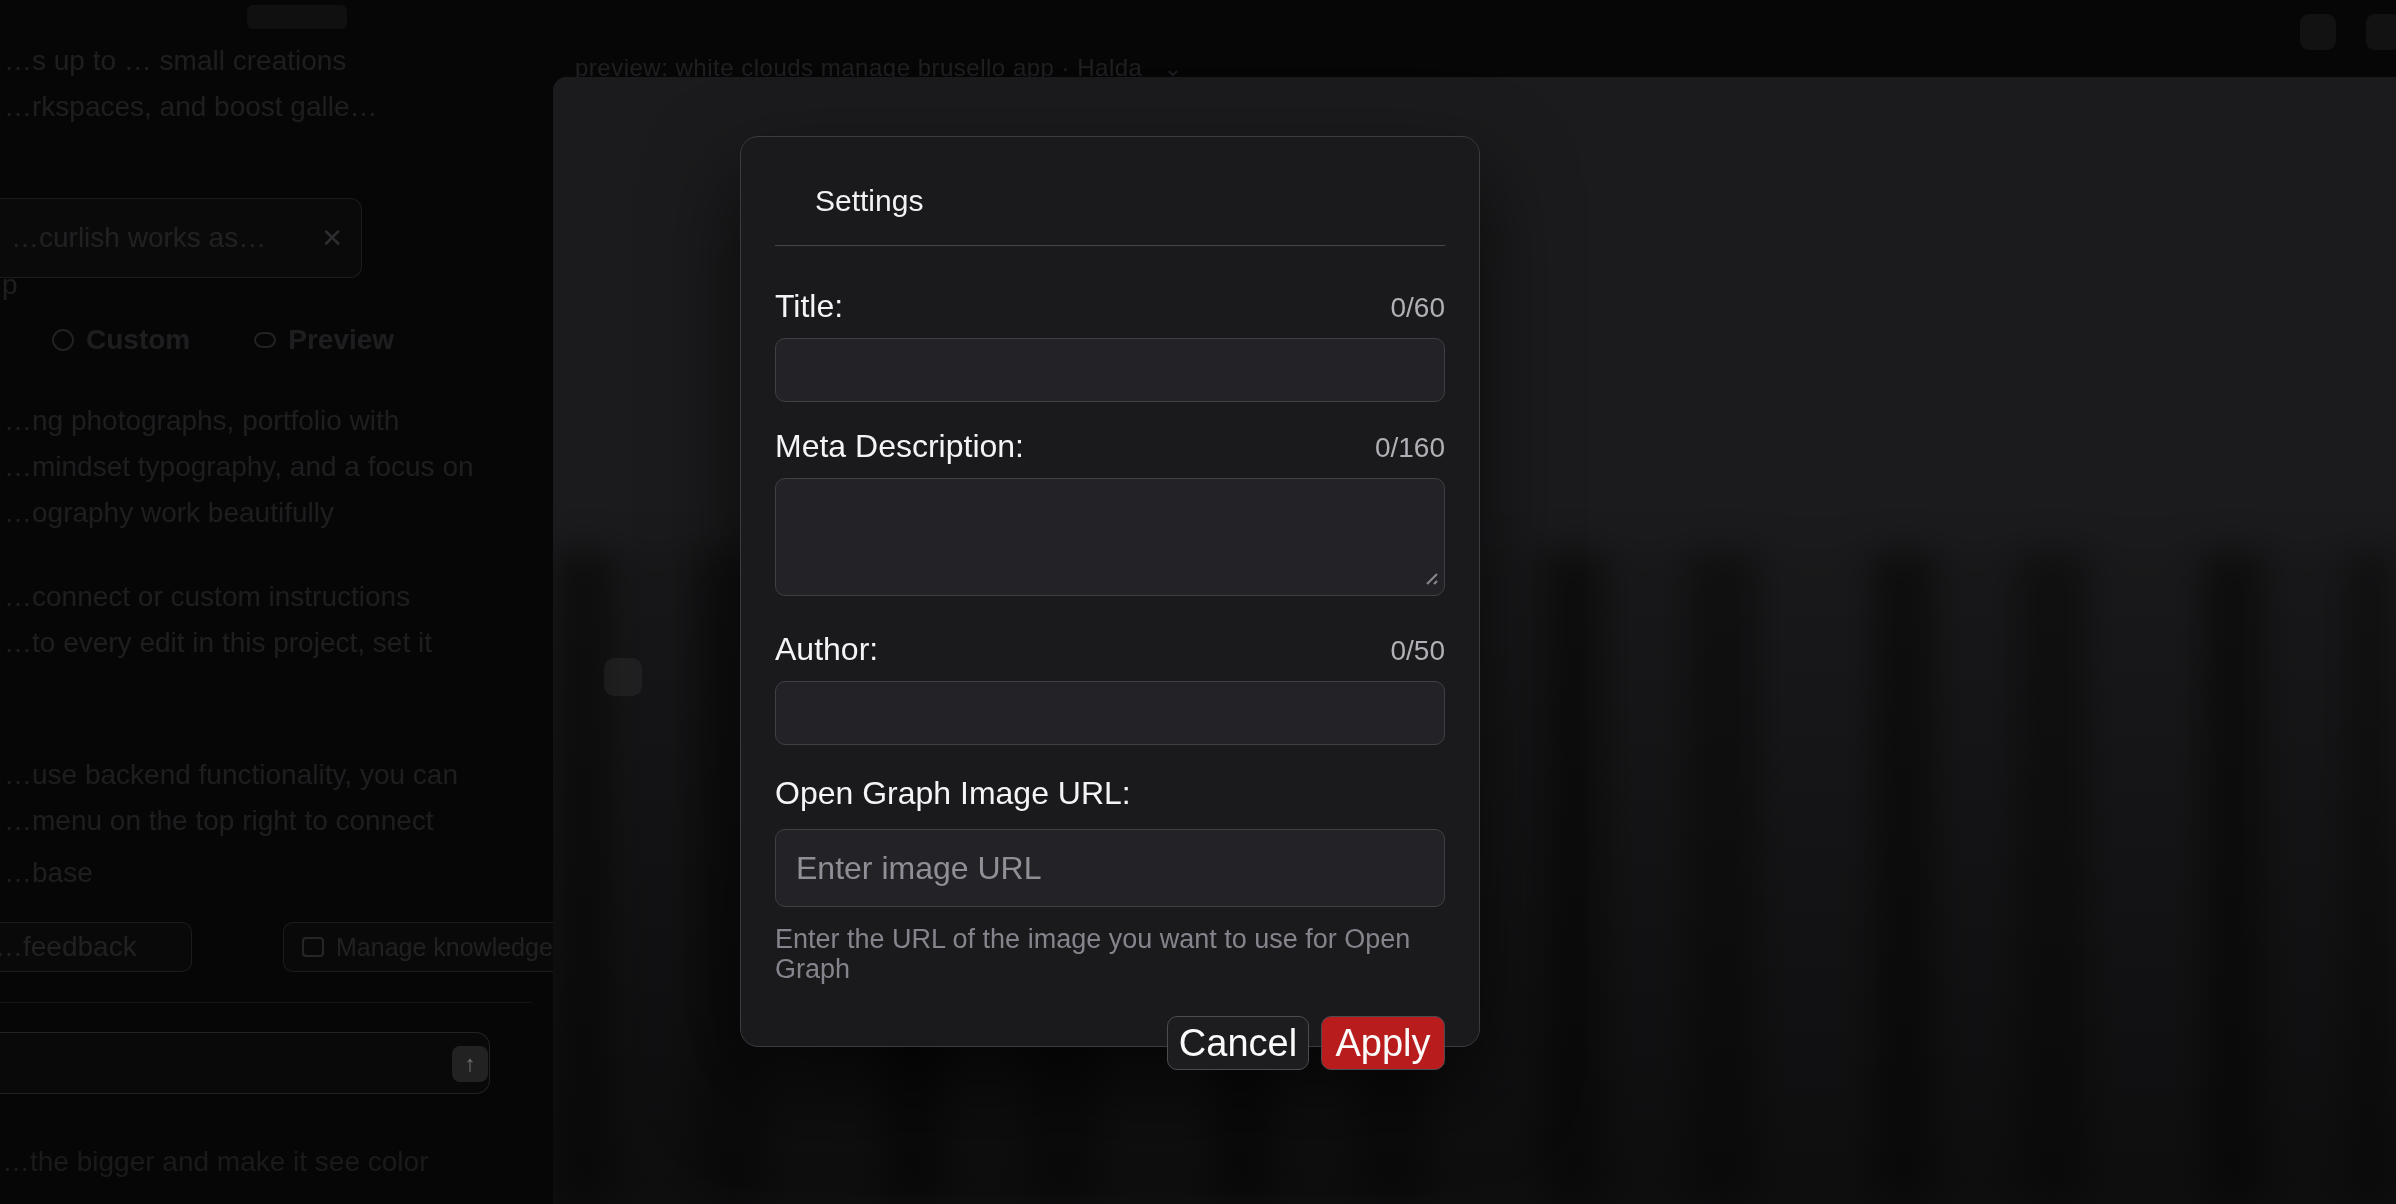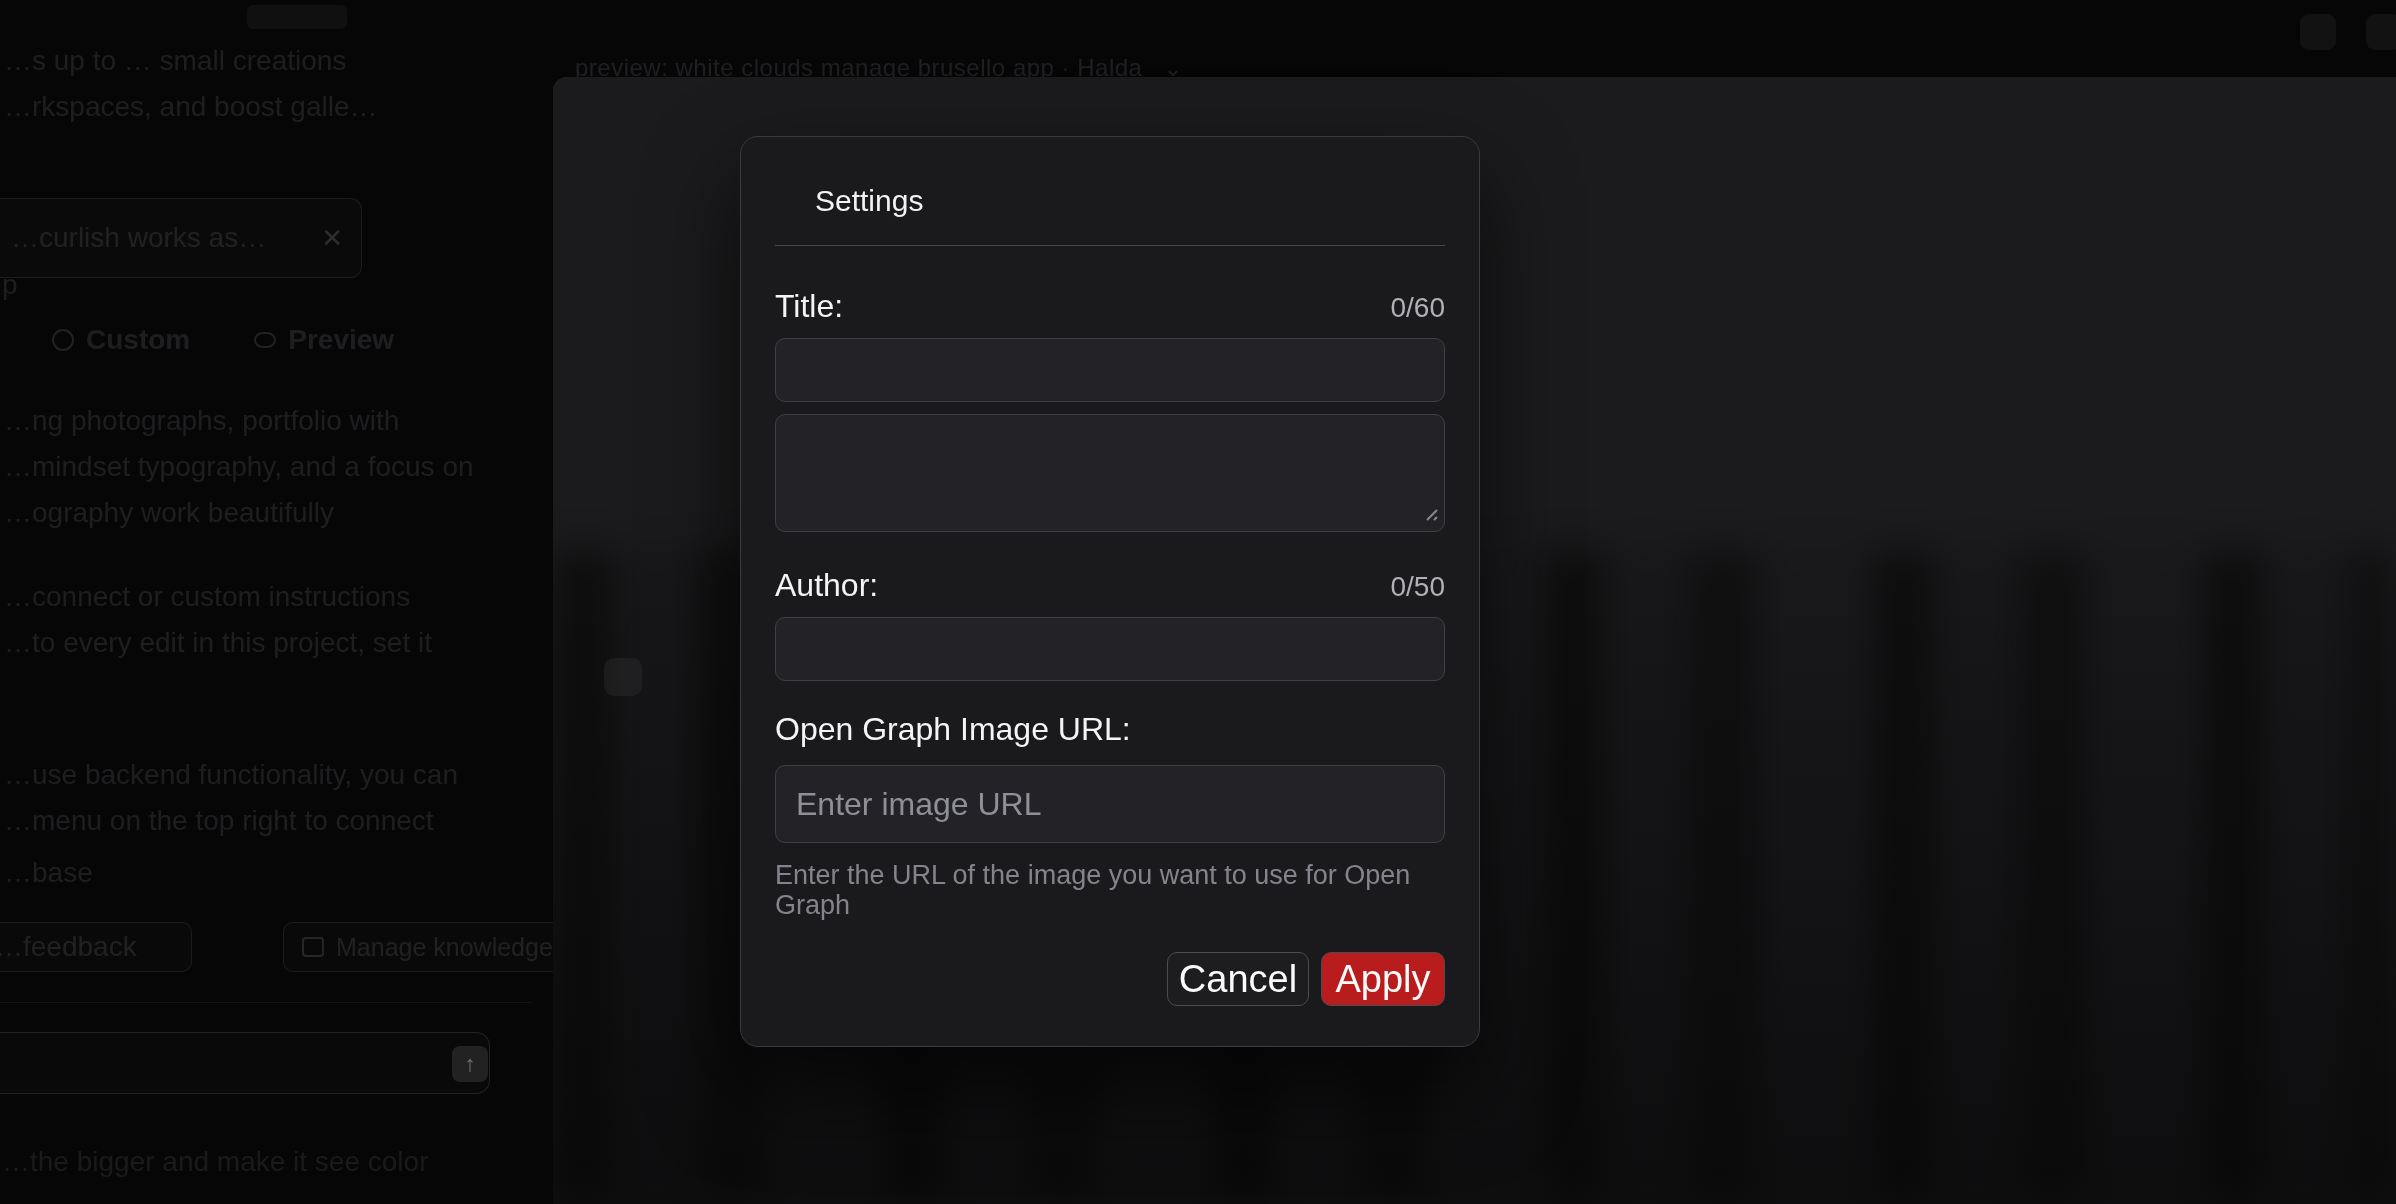--- a/index.html
+++ b/index.html
@@ -141,20 +141,24 @@
   <div class="modal">
     <div class="modal-title">Settings</div>
     <hr class="modal-divider">
 
     <div class="label-row mt-row1">
       <span class="lbl">Title:</span>
       <span class="counter">0/60</span>
     </div>
     <input class="ctl ctl-input" type="text" value="" style="">
 
+    <div class="label-row mt-row2">
+      <span class="lbl">Meta Description:</span>
+      <span class="counter">0/160</span>
+    </div>
     <div class="area-wrap">
       <textarea class="ctl ctl-area" style=""></textarea>
       <svg class="resize-glyph" width="22" height="22" viewBox="0 0 22 22">
         <path d="M19 9 L9 19 M19 16 L16 19" stroke="#9a9aa2" stroke-width="2" fill="none"></path>
       </svg>
     </div>
 
     <div class="label-row mt-row3">
       <span class="lbl">Author:</span>
       <span class="counter">0/50</span>

